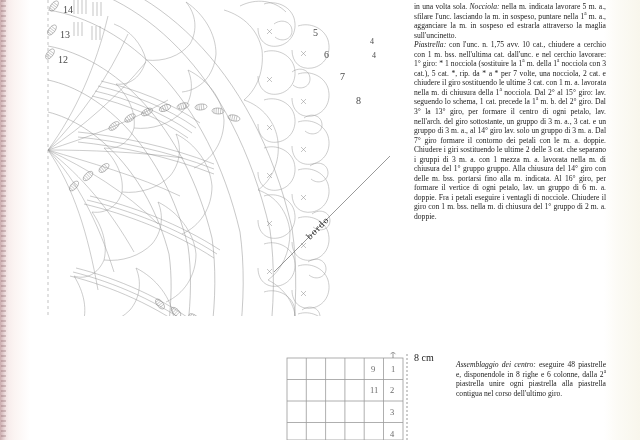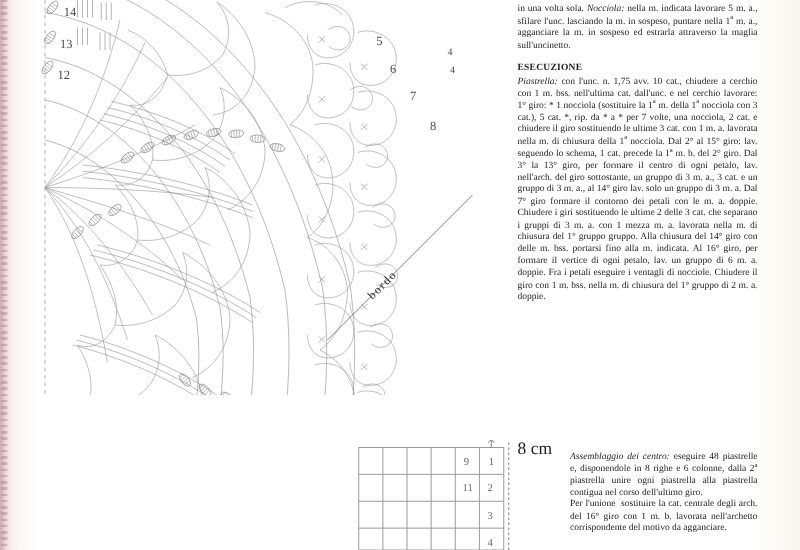--- a/index.html
+++ b/index.html
@@ -24,21 +24,21 @@
     background:linear-gradient(90deg,rgba(160,110,115,.45),rgba(200,160,160,.12) 60%,rgba(255,255,255,0));
   }
   .gutter-ticks{
     position:absolute;top:0;left:1px;width:5px;height:440px;
     background:repeating-linear-gradient(180deg,rgba(120,80,85,.35) 0px,rgba(120,80,85,.35) 2px,rgba(255,255,255,0) 2px,rgba(255,255,255,0) 5px);
     opacity:.75;
   }
 
   
   .chart-area{
-    position:absolute;left:6px;top:0;width:392px;height:316px;
+    position:absolute;left:18px;top:0;width:392px;height:316px;
     overflow:hidden;
   }
   .chart-area svg{display:block;}
 
   
   .text-col{
     position:absolute;left:414px;top:2px;width:192px;height:436px;
     font-size:7.6px;line-height:9.55px;color:#1b1b1b;
     text-align:justify;
     -webkit-hyphens:auto;hyphens:auto;
@@ -56,21 +56,21 @@
     font-size:7.6px;line-height:9.55px;text-align:justify;color:#1b1b1b;
   }
 
   
   .grid-dia{
     position:absolute;left:286px;top:352px;width:124px;height:88px;
   }
   .grid-dia svg{display:block;}
   .cm-label{
     position:absolute;left:414px;top:352px;
-    font-size:14px;color:#1b1b1b;
+    font-size:10px;color:#1b1b1b;
     font-family:"Liberation Serif", serif;
   }
 </style>
 </head>
 <body>
 
 <div id="page">
 
   <div class="right-margin"></div>
 
@@ -302,26 +302,24 @@
         <text x="292" y="240" transform="rotate(-45 292 240)" font-family="Liberation Serif, serif" font-size="9.5" fill="#2b2b2b" stroke="none" letter-spacing="1.2">bordo</text>
       </g>
     </svg>
   </div>
 
   <div class="text-col">
 
     <p>in una volta sola. <span class="it">Nocciola:</span> nella m. indicata lavorare 5 m. a., sfilare l'unc. lasciando la m. in sospeso, puntare nella 1<span class="sup">a</span> m. a., agganciare la m. in sospeso ed estrarla attraverso la maglia sull'uncinetto.</p>
 
 
-    <div class="head">ESECUZIONE</div>
     <p><span class="it">Piastrella:</span> con l'unc. n. 1,75 avv. 10 cat., chiudere a cerchio con 1 m. bss. nell'ultima cat. dall'unc. e nel cerchio lavorare: 1° giro: * 1 nocciola (sostituire la 1<span class="sup">a</span> m. della 1<span class="sup">a</span> nocciola con 3 cat.), 5 cat. *, rip. da * a * per 7 volte, una nocciola, 2 cat. e chiudere il giro sostituendo le ultime 3 cat. con 1 m. a. lavorata nella m. di chiusura della 1<span class="sup">a</span> nocciola. Dal 2° al 15° giro: lav. seguendo lo schema, 1 cat. precede la 1<span class="sup">a</span> m. b. del 2° giro. Dal 3° la 13° giro, per formare il centro di ogni petalo, lav. nell'arch. del giro sottostante, un gruppo di 3 m. a., 3 cat. e un gruppo di 3 m. a., al 14° giro lav. solo un gruppo di 3 m. a. Dal 7° giro formare il contorno dei petali con le m. a. doppie. Chiudere i giri sostituendo le ultime 2 delle 3 cat. che separano i gruppi di 3 m. a. con 1 mezza m. a. lavorata nella m. di chiusura del 1° gruppo gruppo. Alla chiusura del 14° giro con delle m. bss. portarsi fino alla m. indicata. Al 16° giro, per formare il vertice di ogni petalo, lav. un gruppo di 6 m. a. doppie. Fra i petali eseguire i ventagli di nocciole. Chiudere il giro con 1 m. bss. nella m. di chiusura del 1° gruppo di 2 m. a. doppie.</p>
 
     <div class="tail">
       <p><span class="it">Assemblaggio dei centro:</span> eseguire 48 piastrelle e, disponendole in 8 righe e 6 colonne, dalla 2<span class="sup">a</span> piastrella unire ogni piastrella alla piastrella contigua nel corso dell'ultimo giro.</p>
-      <p>Per l'unione&nbsp; sostituire la cat. centrale degli arch. del 16° giro con 1 m. b. lavorata nell'archetto corrispondente del motivo da agganciare.</p>
     </div>
   </div>
 
   <div class="grid-dia">
     <svg width="124" height="88" viewBox="0 0 124 88" xmlns="http://www.w3.org/2000/svg">
       <g stroke="#9a9a9a" fill="none" stroke-width=".8">
 
         <rect x="1" y="6" width="116" height="82"></rect>
 
         <line x1="20.3" y1="6" x2="20.3" y2="88"></line>

